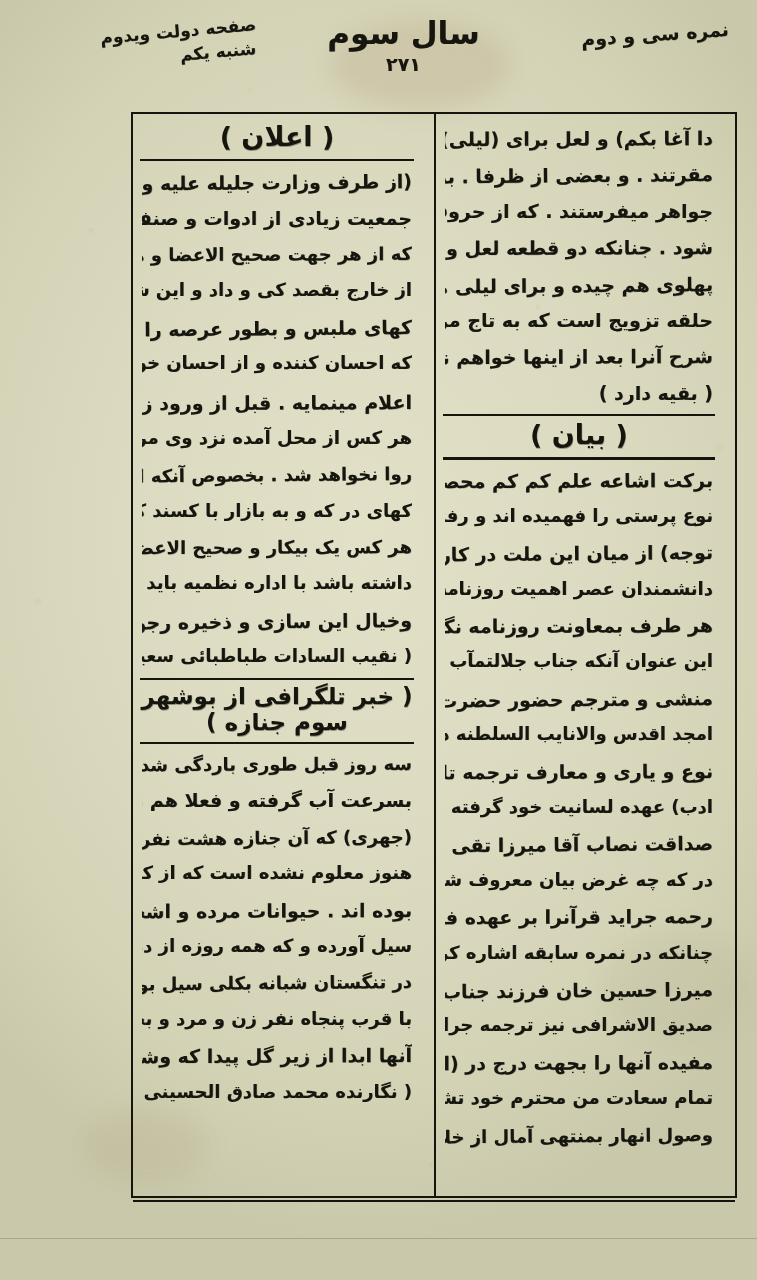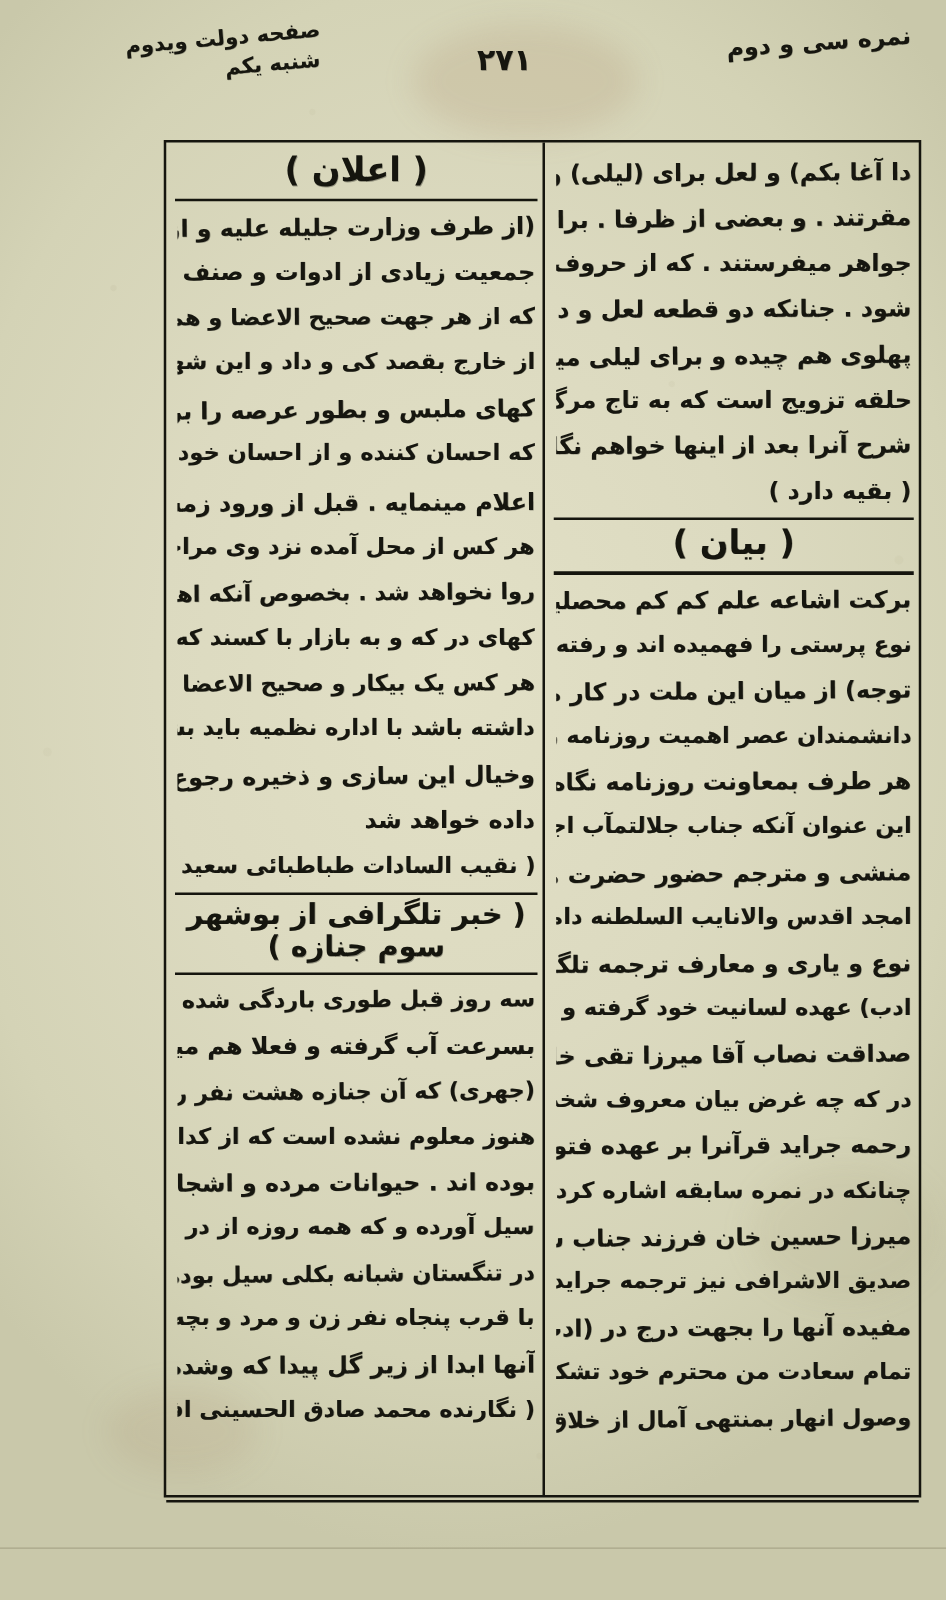--- a/index.html
+++ b/index.html
@@ -71,22 +71,22 @@
     color: #16160f;
     font-weight: 600;
     text-shadow: .4px .4px 0 rgba(20,20,15,.3);
   }
   .mast-title {
     font-size: 31px;
     letter-spacing: 1px;
     line-height: 1.15;
   }
   .mast-pageno {
-    font-size: 24px;
-    margin-top: 18px;
+    font-size: 19px;
+    margin-top: 1px;
     letter-spacing: 2px;
   }
   .mast-issue { font-size: 19px; line-height: 1.35; transform: rotate(-4deg); }
   .mast-date  { font-size: 17px; line-height: 1.4; transform: rotate(-5deg); text-align: right; }
 
   
   .frame {
     position: absolute;
     left: 131px;
     top: 112px;
@@ -107,21 +107,21 @@
 
   .cols {
     position: absolute;
     inset: 0;
     display: flex;
     flex-direction: row;
   }
   .col {
     position: relative;
     box-sizing: border-box;
-    padding: 4px 4px 6px 7px;
+    padding: 4px 20px 6px 7px;
     overflow: hidden;
   }
   .col-right { width: 50%; border-left: 2.5px solid #15150e; }
   .col-left  { width: 50%; }
 
   
   .rule {
     height: 2.2px;
     background: #15150e;
     margin: 3px 0 0 0;
@@ -194,20 +194,21 @@
   <div class="stain-c"></div>
   <div class="fold"></div>
 
   <div class="masthead">
 
     <div class="mast-cell mast-right">
       <div class="ink mast-issue">نمره سی و دوم</div>
     </div>
 
     <div class="mast-cell mast-center">
+      <div class="ink mast-title">سال سوم</div>
       <div class="ink mast-pageno">۲۷۱</div>
     </div>
 
     <div class="mast-cell mast-left">
       <div class="ink mast-date">صفحه دولت ویدوم</div>
       <div class="ink mast-date l2">شنبه یکم</div>
     </div>
   </div>
 
   <div class="margin-note">
@@ -274,21 +275,20 @@
         </div>
 
         <div class="body">
           <div class="line tilt3">اعلام مینمایه . قبل از ورود زمستان و رسیدن سرما</div>
           <div class="line l-tight">هر کس از محل آمده نزد وی مراحت نماید . و الا با جبار</div>
           <div class="line l-tight tilt1">روا نخواهد شد . بخصوص آنکه اهل شهر و صحیح الاعضا هستند</div>
           <div class="line l-tight">کهای در که و به بازار با کسند که رفاه خواهند شد</div>
           <div class="line l-tight tilt3">هر کس یک بیکار و صحیح الاعضا و خیال اقامت طهران</div>
           <div class="line l-tight">داشته باشد با اداره نظمیه باید بشغلی برای او وا نماید</div>
           <div class="line tilt1">وخیال این سازی و ذخیره رجوع شده . و اجرای هم</div>
-          <div class="line">داده خواهد شد</div>
           <div class="line l-tight endnote">( نقیب السادات طباطبائی سعید السلطنه )</div>
         </div>
 
         <div class="rule"></div>
         <div class="heading small">( خبر تلگرافی از بوشهر سوم جنازه )</div>
         <div class="rule"></div>
 
         <div class="body">
           <div class="line l-tight tilt3">سه روز قبل طوری باردگی شده که غنف خانهای مرویزی</div>
           <div class="line">بسرعت آب گرفته و فعلا هم میبارد . در مقابل</div>

